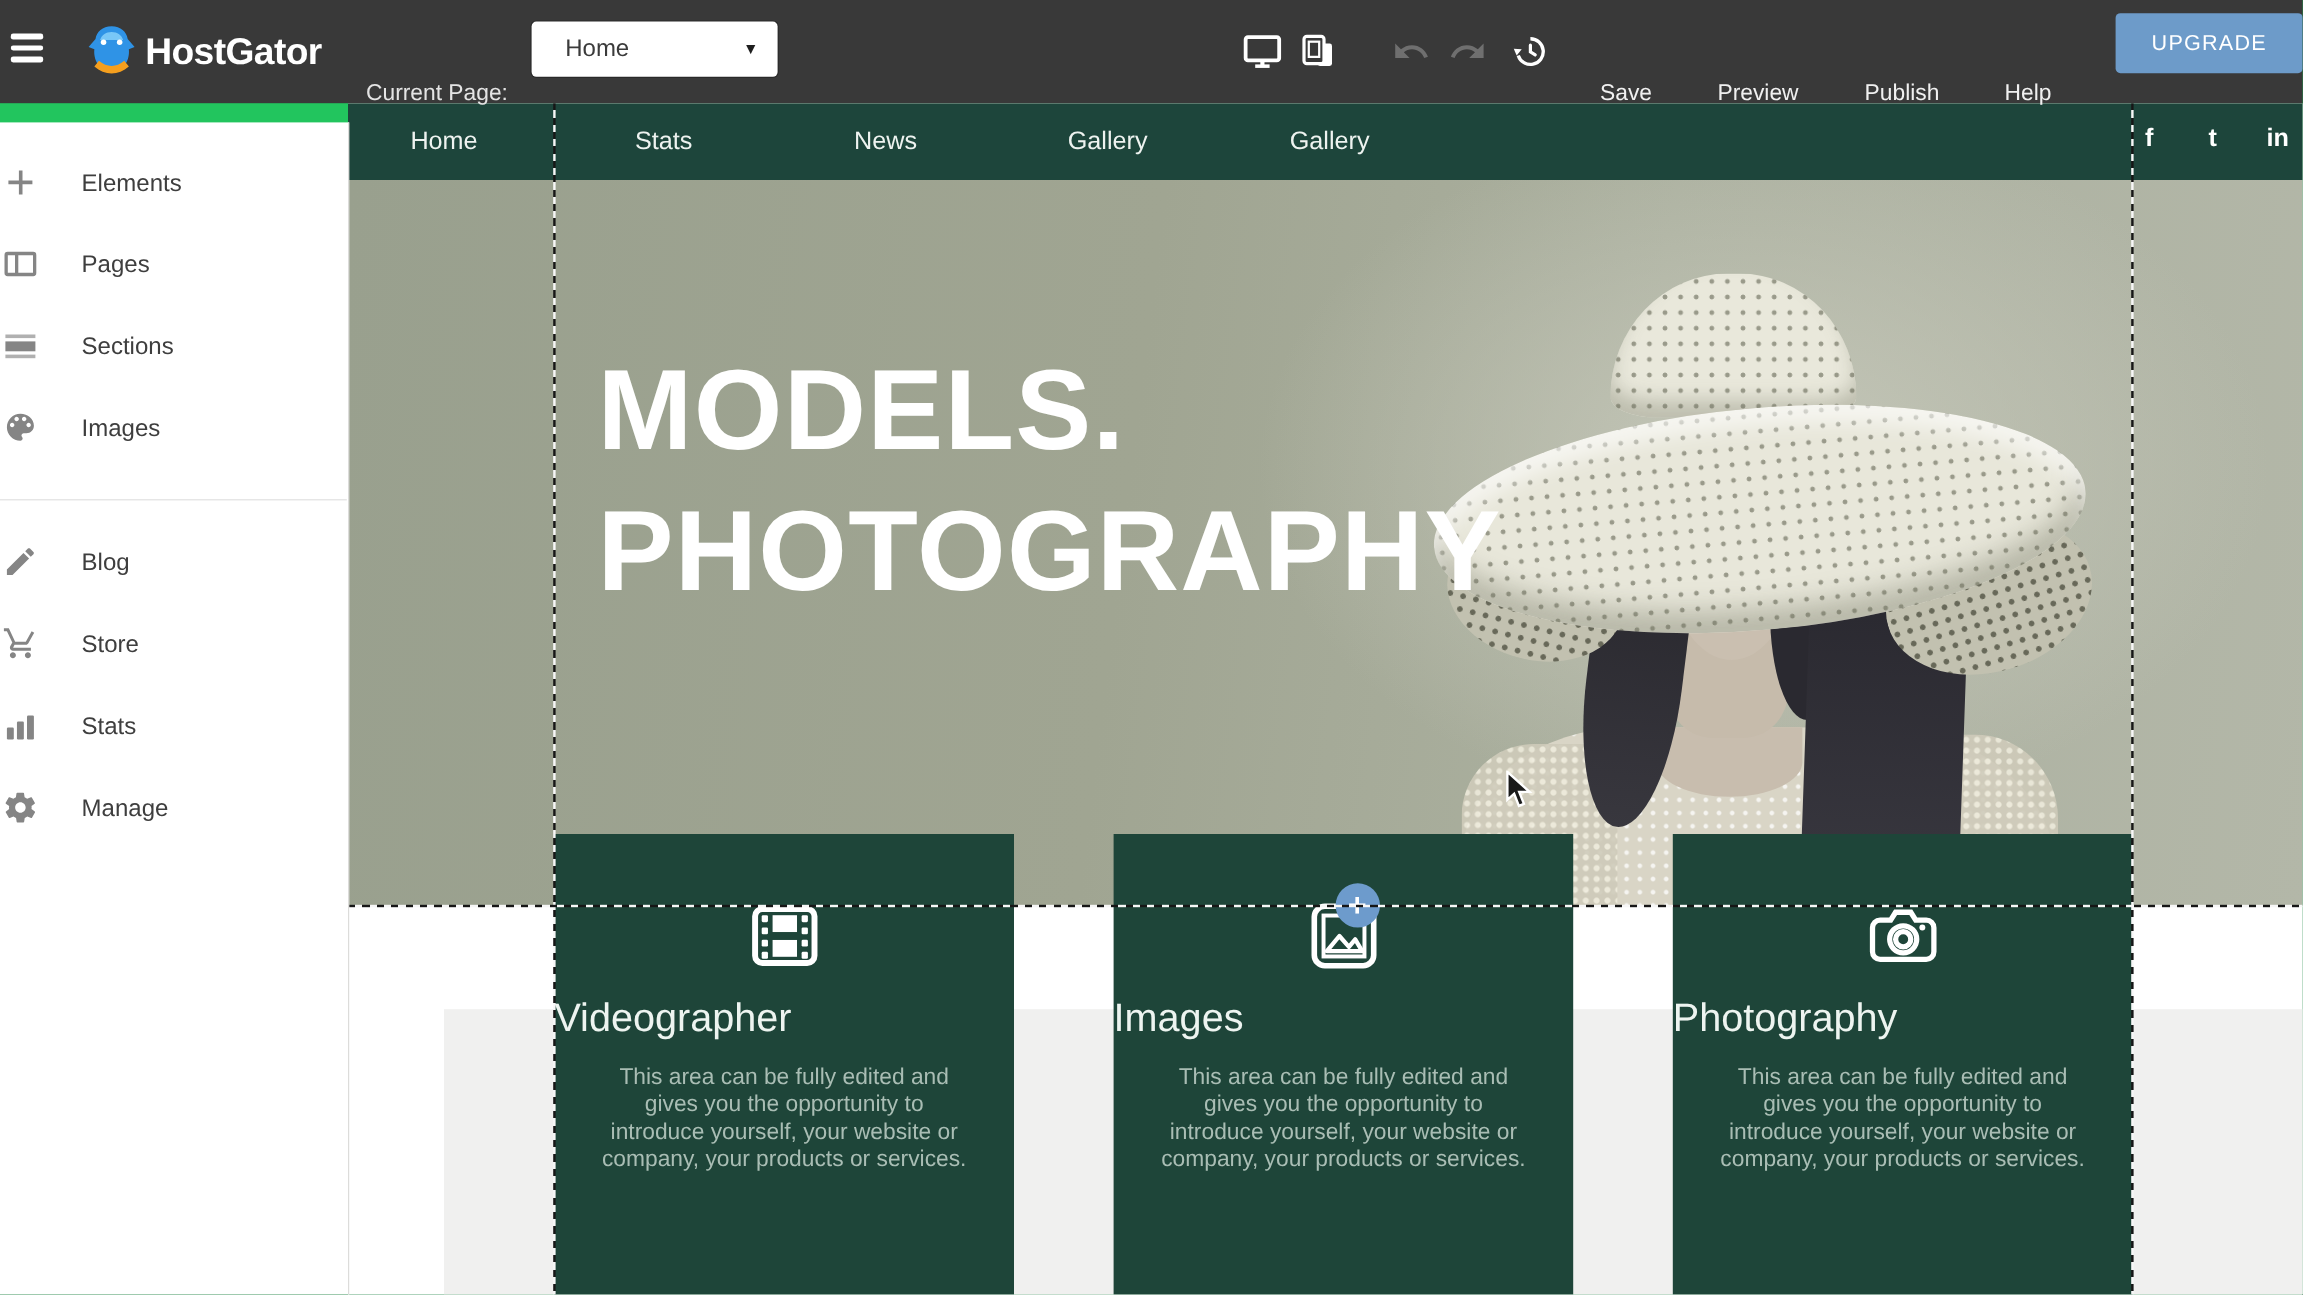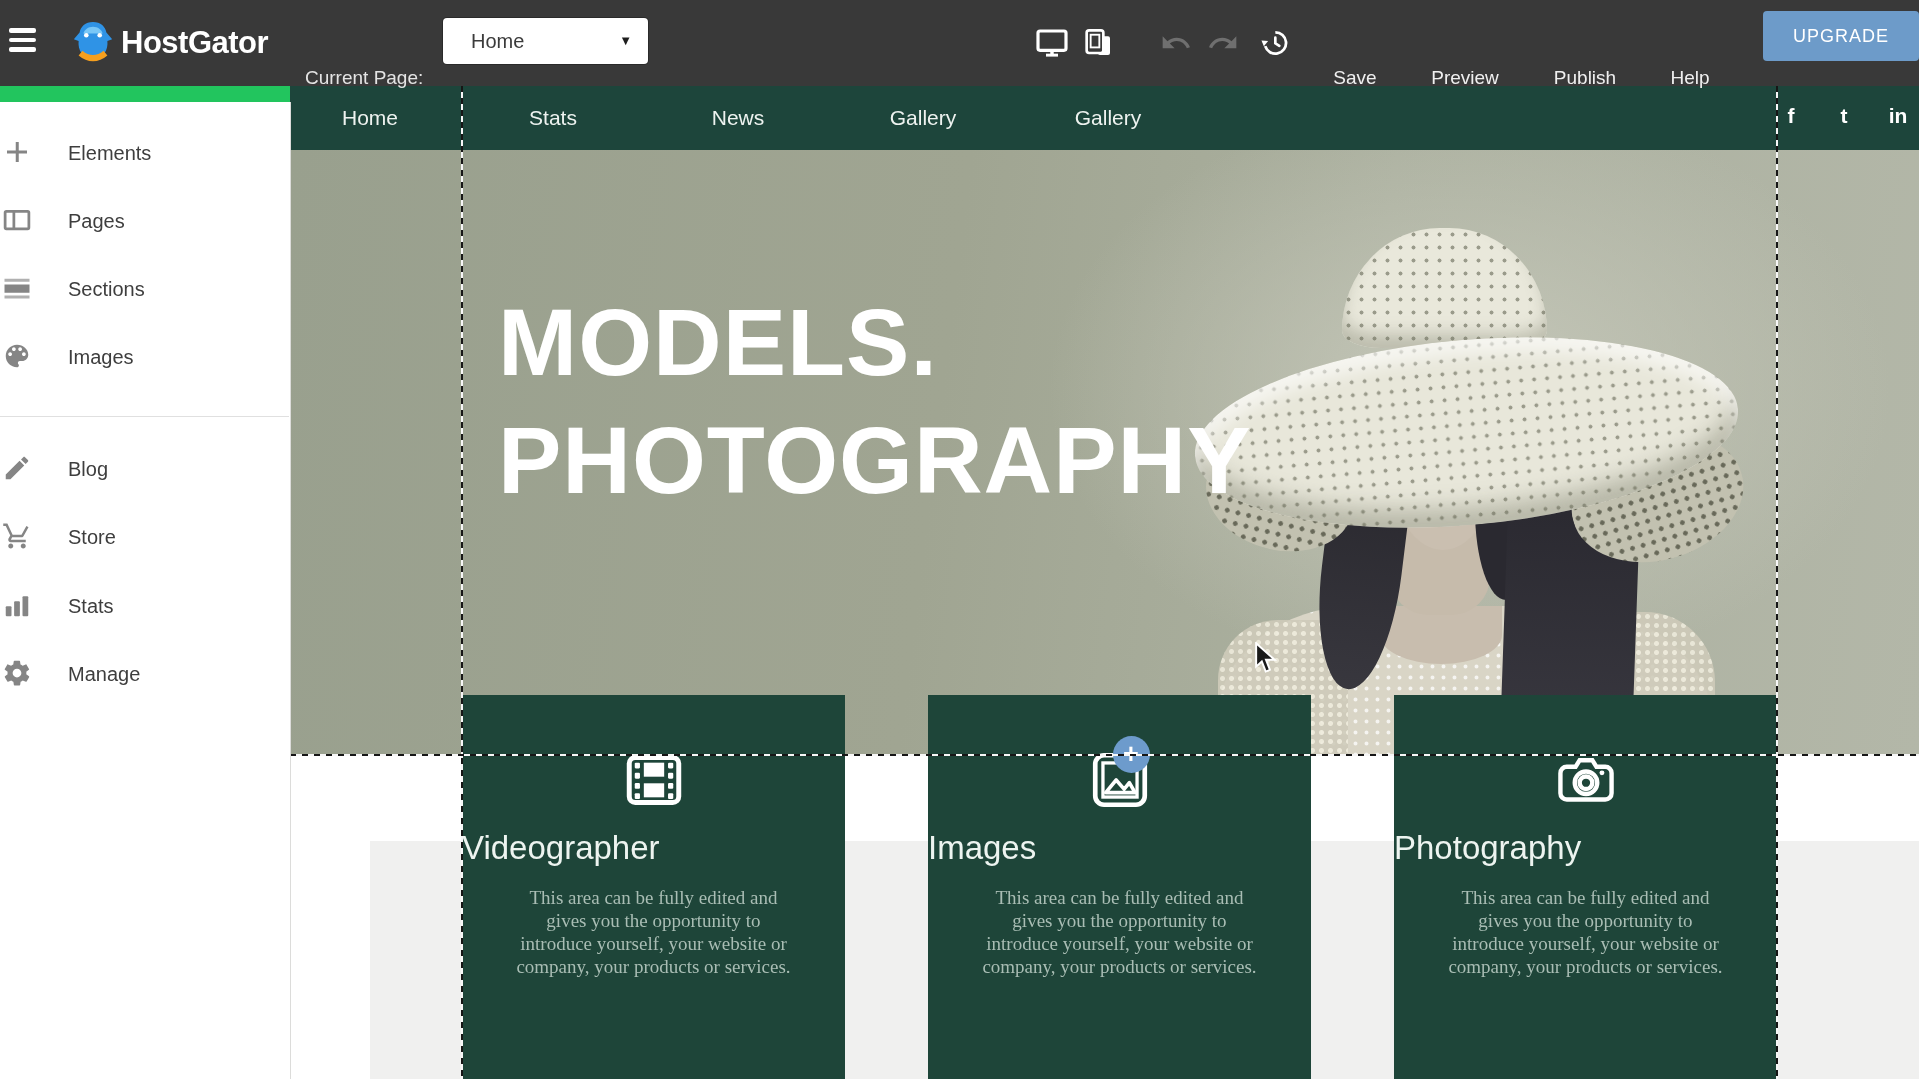--- a/index.html
+++ b/index.html
@@ -71,21 +71,21 @@
 
   
   #white-band{left:0;top:669px;width:1629px;height:324px;background:#fff;}
   #gray-band{left:80px;top:755px;width:1549px;height:238px;background:#f0f0ef;}
 
   
   .card{top:609px;width:383px;height:384px;background:#1e4539;z-index:20;cursor:pointer;}
   .card-icon{position:relative;width:66px;height:66px;margin:52px auto 0 auto;}
   .card-title{margin-top:16px;text-align:left;color:#edf4f0;font-size:33px;}
   .card-body{margin-top:19px;text-align:center;color:#a9bdb4;font-size:19px;line-height:23px;}
-  .card-body div{white-space:nowrap;font-family:Liberation Serif, serif;}
+  .card-body div{white-space:nowrap;}
   #img-badge{position:absolute;left:26px;top:-11px;width:37px;height:37px;border-radius:50%;
     background:#6d9bcc;color:#fff;font-size:27px;font-weight:700;text-align:center;line-height:36px;cursor:pointer;}
 
   
   .dash-v{top:0;width:2px;height:993px;z-index:40;
     background:repeating-linear-gradient(to bottom,#161616 0 6px,#f7f7f7 6px 12px);}
   .dash-h{left:0;top:668px;width:1629px;height:2px;z-index:40;
     background:repeating-linear-gradient(to right,#161616 0 6px,#f7f7f7 6px 12px);}
   #cursor{left:963px;top:556px;z-index:60;}
 </style>

